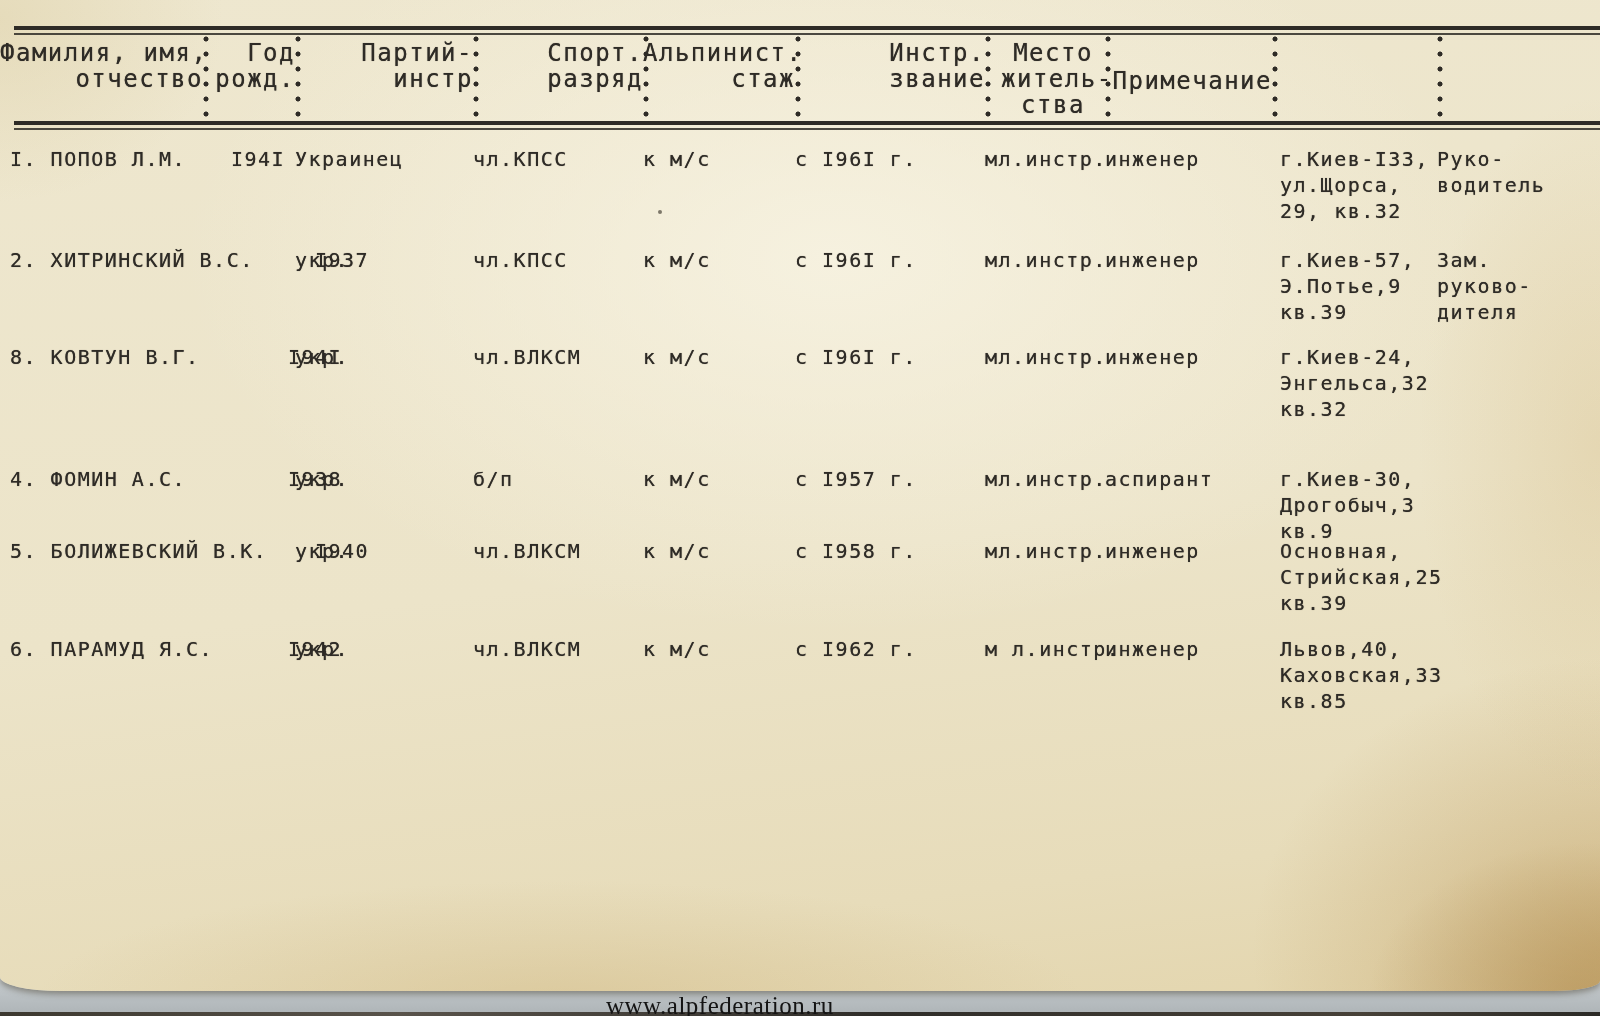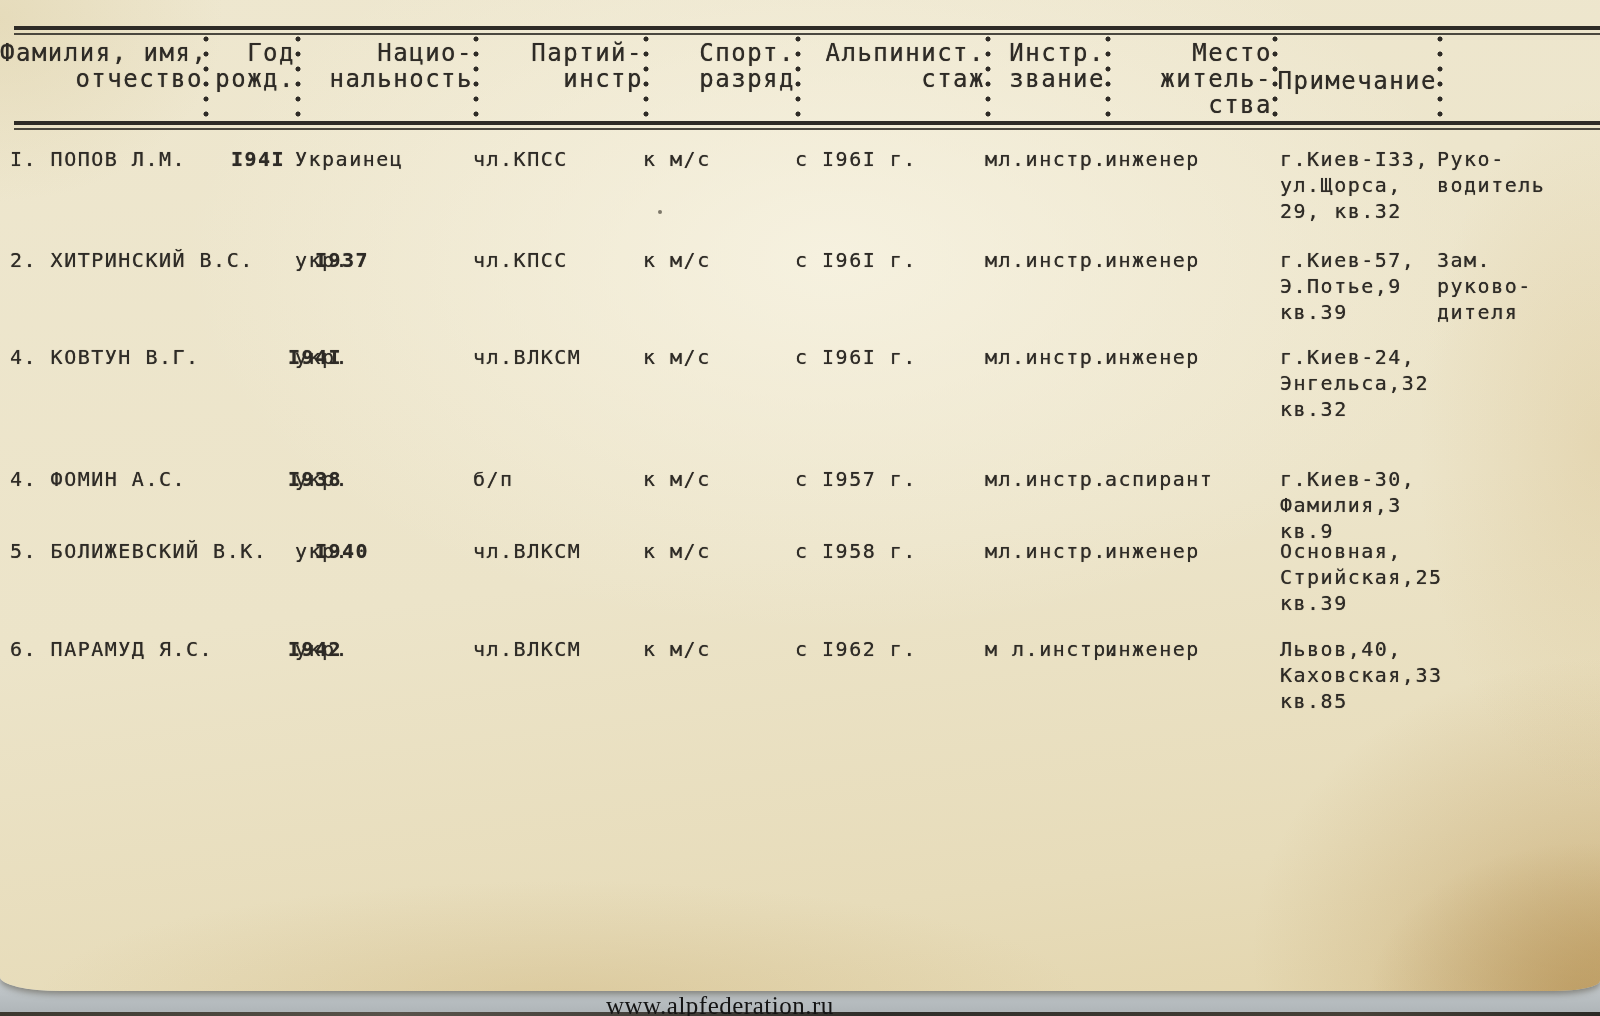--- a/index.html
+++ b/index.html
@@ -36,28 +36,28 @@
         background-image:radial-gradient(circle at 3px 4px,#2e2b26 2.1px,rgba(46,43,38,0) 2.9px);
         background-size:6px 15px;background-repeat:repeat-y;}
 
   .grid{display:grid;width:1600px;
         grid-template-columns:203px 92px 178px 170px 152px 190px 120px 167px 165px 1fr;}
 
   .header{position:absolute;left:0;top:40px;height:82px;align-items:start;
         font-size:24px;line-height:26px;letter-spacing:1.5px;
         text-shadow:0 0 .7px rgba(46,43,38,.8);}
   .header .cell{text-align:right;white-space:pre;}
-  .header .place{text-align:right;padding-left:16px;}
+  .header .place{text-align:center;padding-left:16px;}
   .header .note-h{align-self:center;}
 
   .row{position:absolute;left:0;font-size:20px;line-height:26px;letter-spacing:1.5px;
         text-shadow:0 0 .7px rgba(46,43,38,.8);align-items:start;}
   .row .cell{white-space:pre;}
   .c-name{text-align:left;padding-left:10px;}
-  .c-year{text-align:left;margin-left:28px;font-weight:bold;}
+  .c-year{text-align:left;margin-left:28px;}
   .c-year.sh1{margin-left:85px;}
   .c-year.sh2{margin-left:112px;}
   .c-nat,.c-party,.c-sport,.c-exp,.c-instr,.c-prof,.c-note{}
   .c-res{text-align:left;padding-left:8px;}
 
   .speck{position:absolute;left:658px;top:210px;width:4px;height:4px;border-radius:50%;
         background:rgba(60,55,45,.65);}
 
   .watermark{position:absolute;left:606px;top:992px;z-index:6;
         font-family:"Liberation Serif",serif;font-size:25px;letter-spacing:.5px;color:#141414;}
@@ -81,22 +81,20 @@
     <div class="vdots" style="left:985px"></div>
     <div class="vdots" style="left:1105px"></div>
     <div class="vdots" style="left:1272px"></div>
     <div class="vdots" style="left:1437px"></div>
 
     <div class="grid header">
       <div class="cell">Фамилия, имя,
 отчество</div>
       <div class="cell">Год
 рожд.</div>
-      <div class="cell">Нацио-
-нальность</div>
       <div class="cell">Партий-
 инстр</div>
       <div class="cell">Спорт.
 разряд</div>
       <div class="cell">Альпинист.
 стаж</div>
       <div class="cell">Инстр.
 звание</div>
       <div class="cell place">Место
 житель-
@@ -131,21 +129,21 @@
       <div class="cell c-prof">инженер</div>
       <div class="cell c-res">г.Киев-57,
 Э.Потье,9
 кв.39</div>
       <div class="cell c-note">Зам.
 руково-
 дителя</div>
     </div>
 
     <div class="grid row" style="top:344px">
-      <div class="cell c-name">4. КОВТУН В.Г.</div>
+      <div class="cell c-name">8. КОВТУН В.Г.</div>
       <div class="cell c-year sh1">I94I</div>
       <div class="cell c-nat">укр.</div>
       <div class="cell c-party">чл.ВЛКСМ</div>
       <div class="cell c-sport">к м/с</div>
       <div class="cell c-exp">с I96I г.</div>
       <div class="cell c-instr">мл.инстр.</div>
       <div class="cell c-prof">инженер</div>
       <div class="cell c-res">г.Киев-24,
 Энгельса,32
 кв.32</div>
@@ -155,21 +153,21 @@
     <div class="grid row" style="top:466px">
       <div class="cell c-name">4. ФОМИН А.С.</div>
       <div class="cell c-year sh1">I938</div>
       <div class="cell c-nat">укр.</div>
       <div class="cell c-party">б/п</div>
       <div class="cell c-sport">к м/с</div>
       <div class="cell c-exp">с I957 г.</div>
       <div class="cell c-instr">мл.инстр.</div>
       <div class="cell c-prof">аспирант</div>
       <div class="cell c-res">г.Киев-30,
-Фамилия,3
+Дрогобыч,3
 кв.9</div>
       <div class="cell c-note"></div>
     </div>
 
     <div class="grid row" style="top:538px">
       <div class="cell c-name">5. БОЛИЖЕВСКИЙ В.К.</div>
       <div class="cell c-year sh2">I940</div>
       <div class="cell c-nat">укр.</div>
       <div class="cell c-party">чл.ВЛКСМ</div>
       <div class="cell c-sport">к м/с</div>

